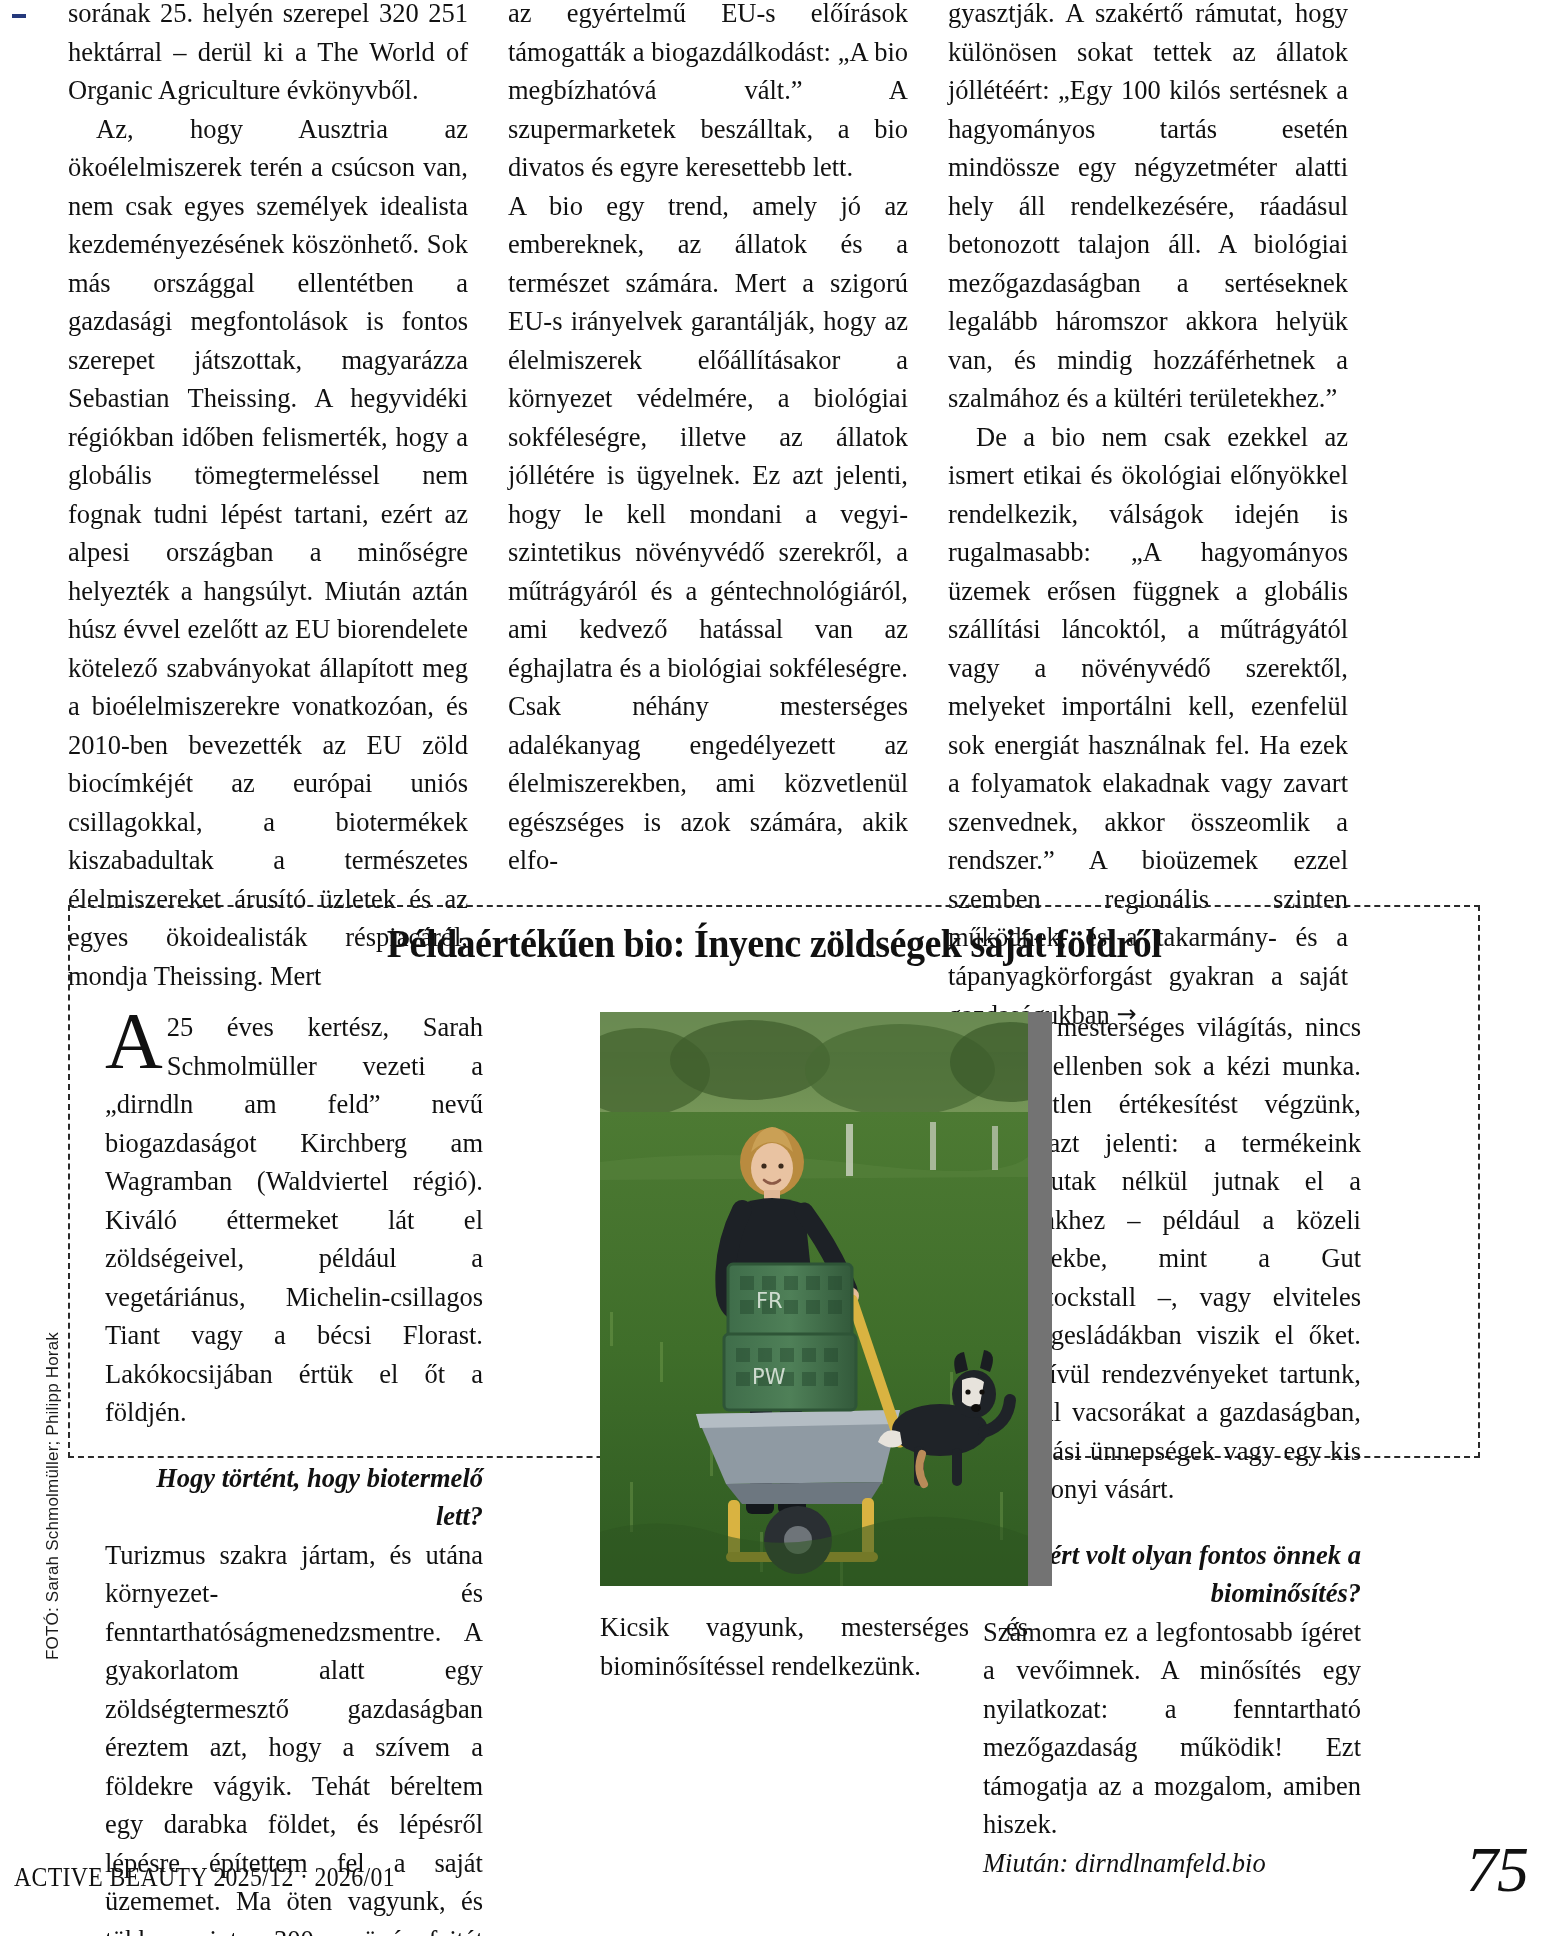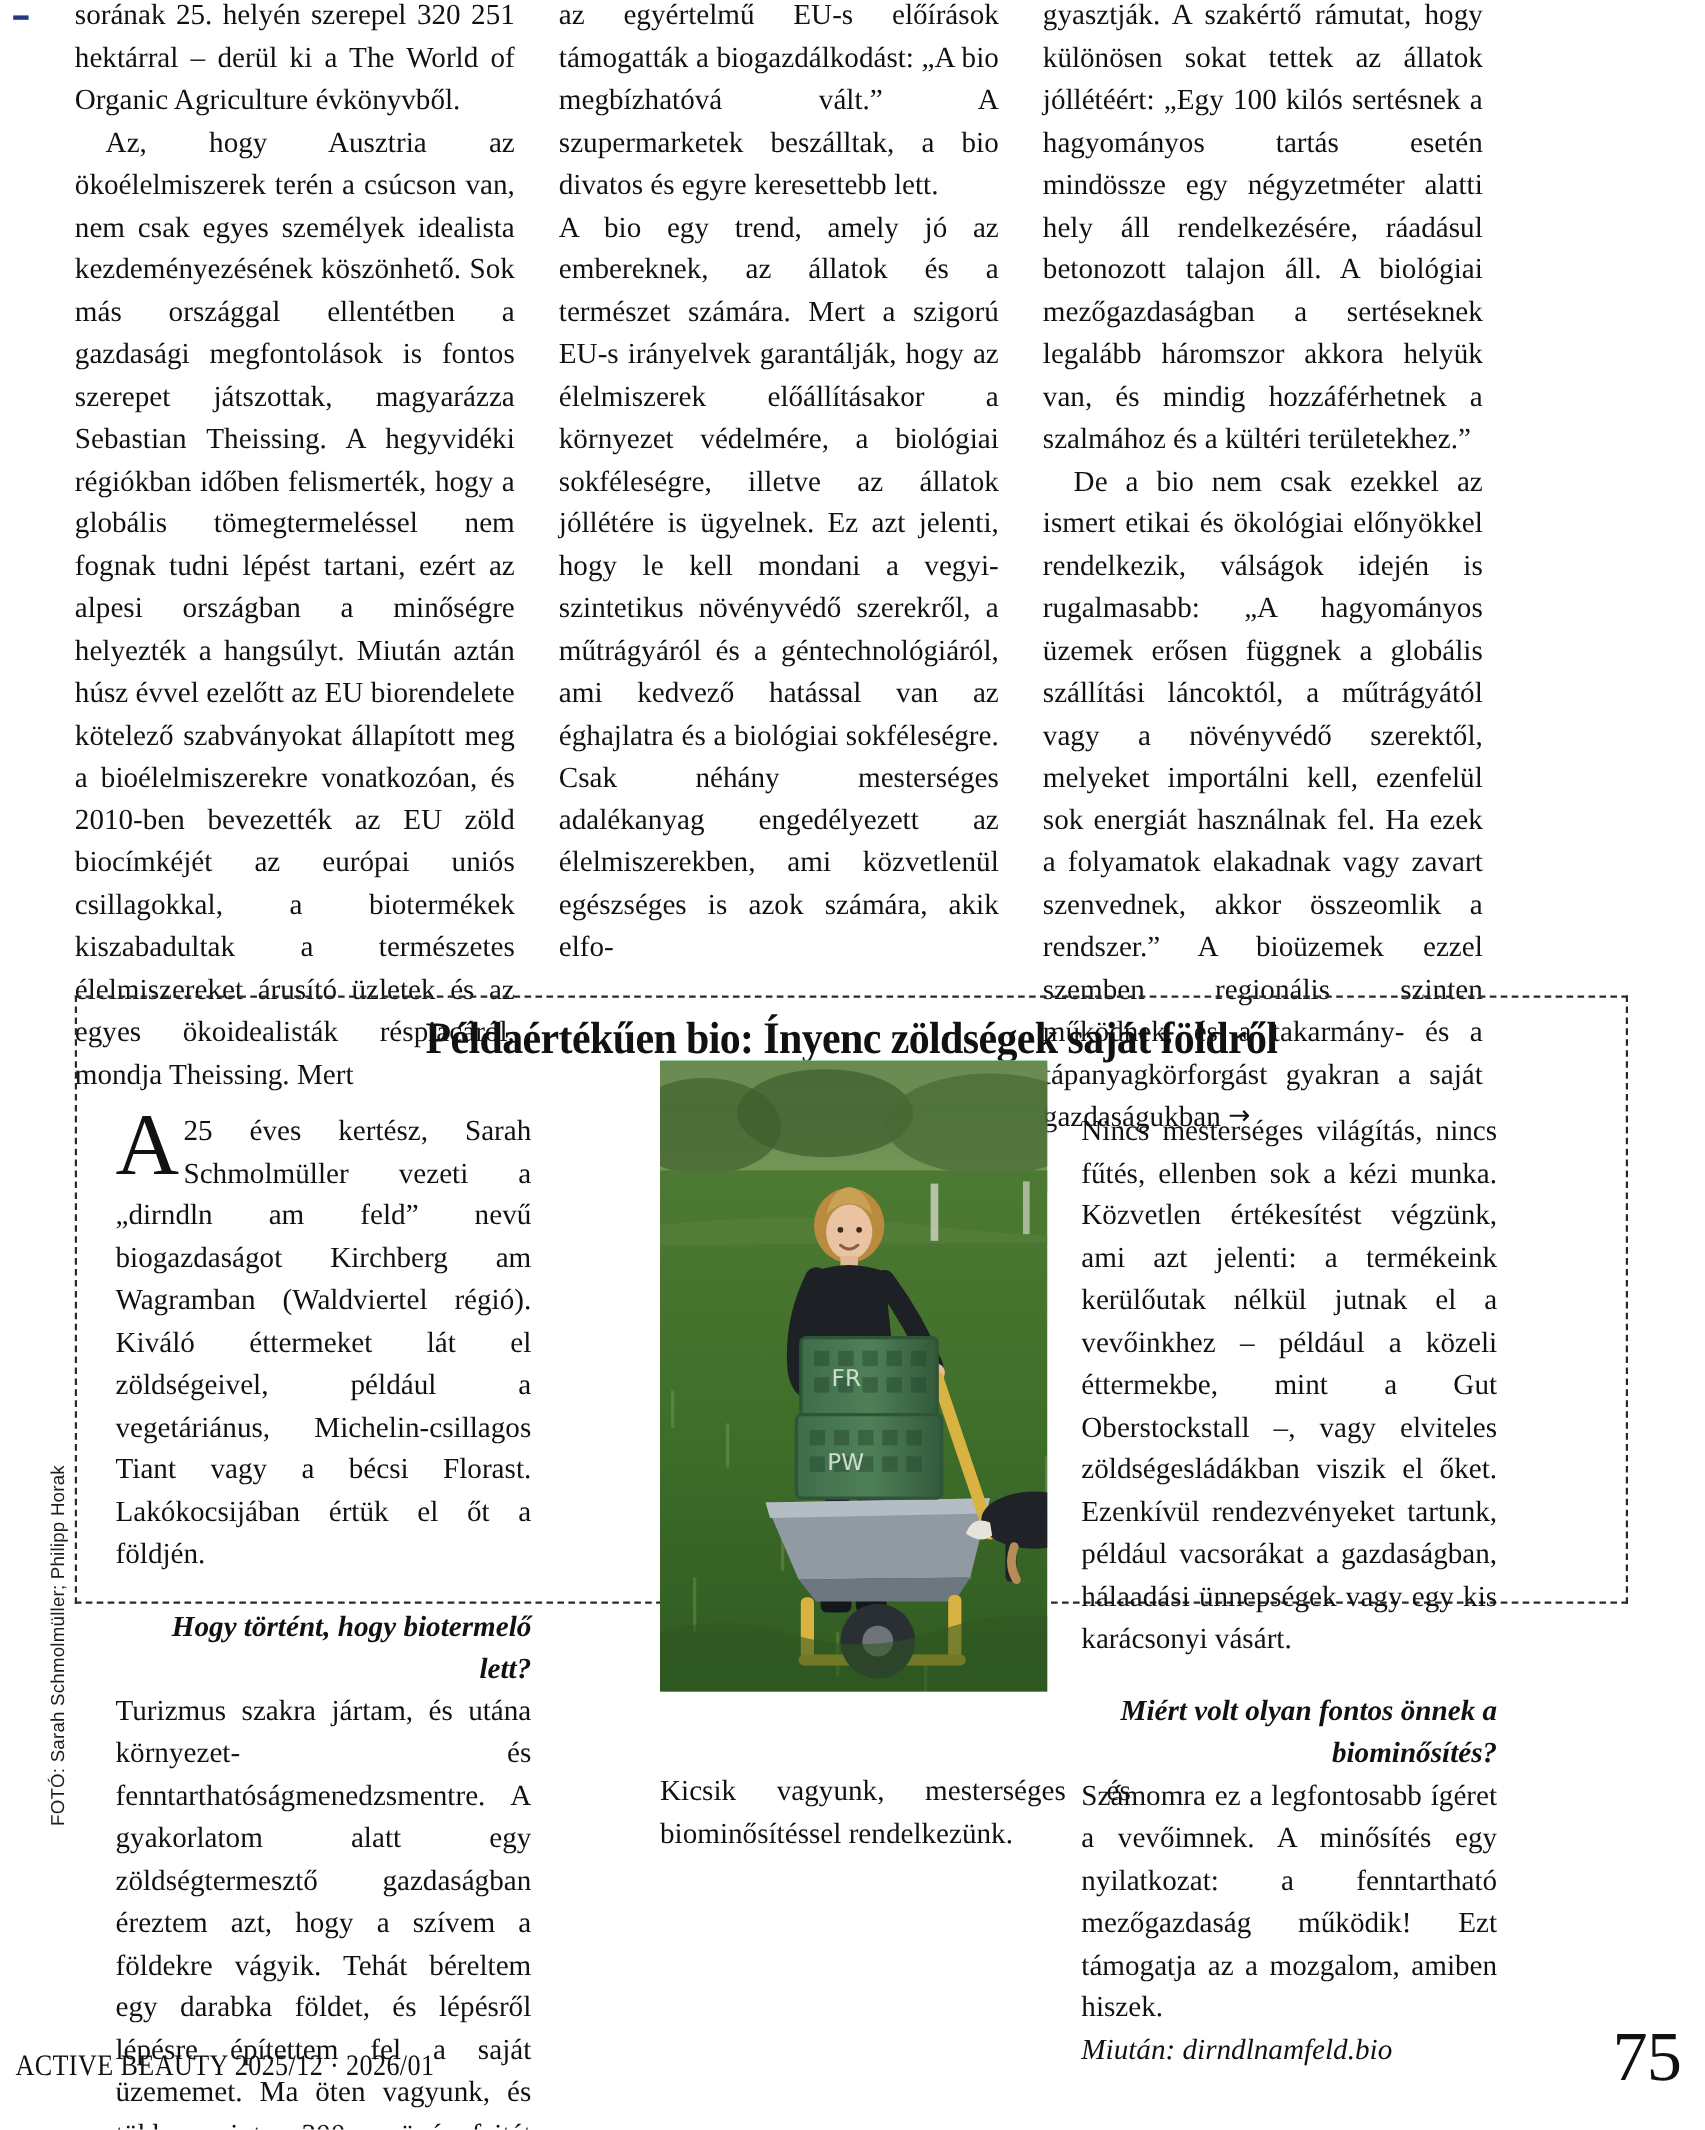--- a/index.html
+++ b/index.html
@@ -126,24 +126,24 @@
     float:left;
     font-size:80px;
     line-height:62px;
     padding:2px 4px 0 0;
     font-weight:400;
   }
 
   
   .photo{
     position:absolute;
-    left:600px;top:964px;
-    width:352px;height:574px;
+    left:600px;top:1012px;
+    width:452px;height:574px;
     overflow:hidden;
-    background:#86efac;
+    background:#737373;
   }
   .photo svg{display:block;}
 
   .photo-caption{
     position:absolute;
     left:600px;top:1608px;
     width:428px;
     font-size:26.5px;
     line-height:38.5px;
     text-align:left;
@@ -161,20 +161,21 @@
     transform-origin:left center;
     white-space:nowrap;
   }
   .footer-page{
     position:absolute;
     right:22px;top:1838px;
     font-size:64px;
     line-height:64px;
     font-weight:400;
     letter-spacing:-1px;
+    font-style:italic;
   }
 </style>
 </head>
 <body>
 
 <div class="page">
 
   <div class="photo-credit">
     <div class="credit-tick"></div>
     <div class="vtext">FOTÓ: Sarah Schmolmüller; Philipp Horak</div>

